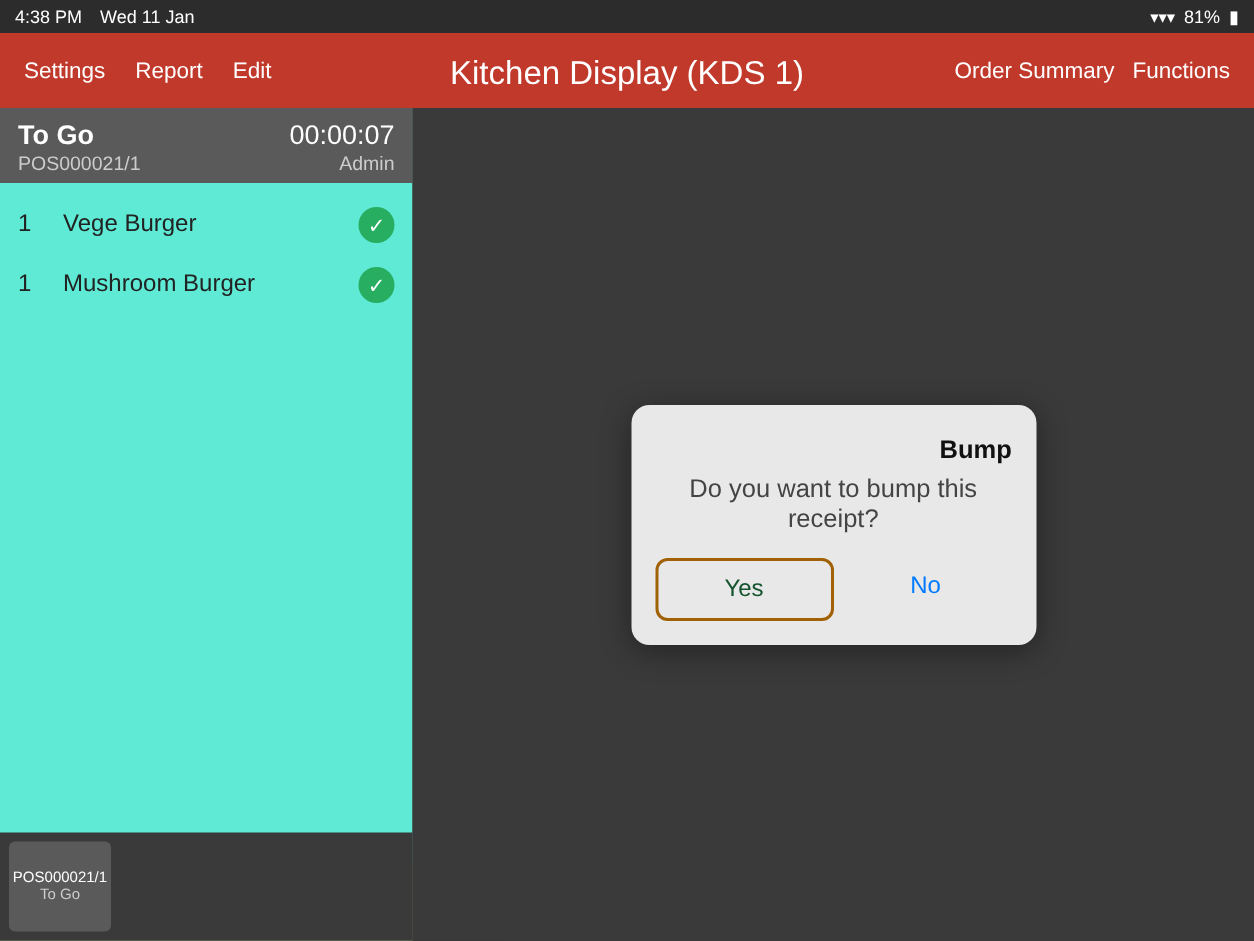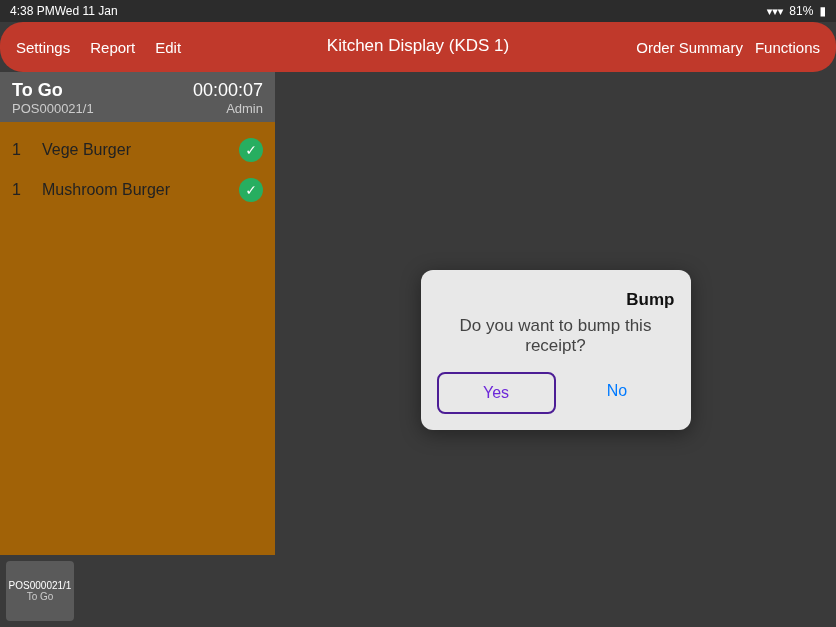--- a/index.html
+++ b/index.html
@@ -16,61 +16,60 @@
     .status-bar {
       height: 22px;
       background: #2c2c2c;
       display: flex;
       align-items: center;
       justify-content: space-between;
       padding: 0 10px;
       font-size: 12px;
       color: #fff;
     }
-    .status-bar-left { display: flex; gap: 0; }
+    .status-bar-left { display: flex; gap: 12px; }
     .status-bar-right { display: flex; align-items: center; gap: 6px; }
 
     
     .nav-bar {
       height: 50px;
       background: #c0392b;
       display: flex;
       align-items: center;
       justify-content: space-between;
       padding: 0 16px;
-      border-radius: 23px;
     }
     .nav-left { display: flex; gap: 20px; }
     .nav-left span, .nav-right span {
       color: #fff;
       font-size: 15px;
       cursor: pointer;
     }
     .nav-title {
       color: #fff;
-      font-size: 17px;
+      font-size: 22px;
       font-weight: 500;
       position: absolute;
       left: 50%;
       transform: translateX(-50%);
       top: 36px;
     }
     .nav-right { display: flex; gap: 12px; }
 
     
     .main-area {
       display: flex;
       height: calc(627px - 72px);
       position: relative;
     }
 
     
     .order-panel {
       width: 275px;
-      background: #a16207;
+      background: #5eead4;
       display: flex;
       flex-direction: column;
       position: relative;
     }
 
     .order-header {
       background: #5a5a5a;
       padding: 8px 12px 6px;
       display: flex;
       justify-content: space-between;
@@ -212,22 +211,22 @@
     .modal-btn {
       flex: 1;
       padding: 10px;
       text-align: center;
       font-size: 16px;
       border-radius: 8px;
       cursor: pointer;
       font-weight: 500;
     }
     .modal-btn-yes {
-      color: #6d28d9;
-      border: 2px solid #4c1d95;
+      color: #14532d;
+      border: 2px solid #a16207;
       margin-right: 4px;
     }
     .modal-btn-no {
       color: #007aff;
     }
 
     
     .wifi-icon { font-size: 11px; }
   </style>
 </head>

